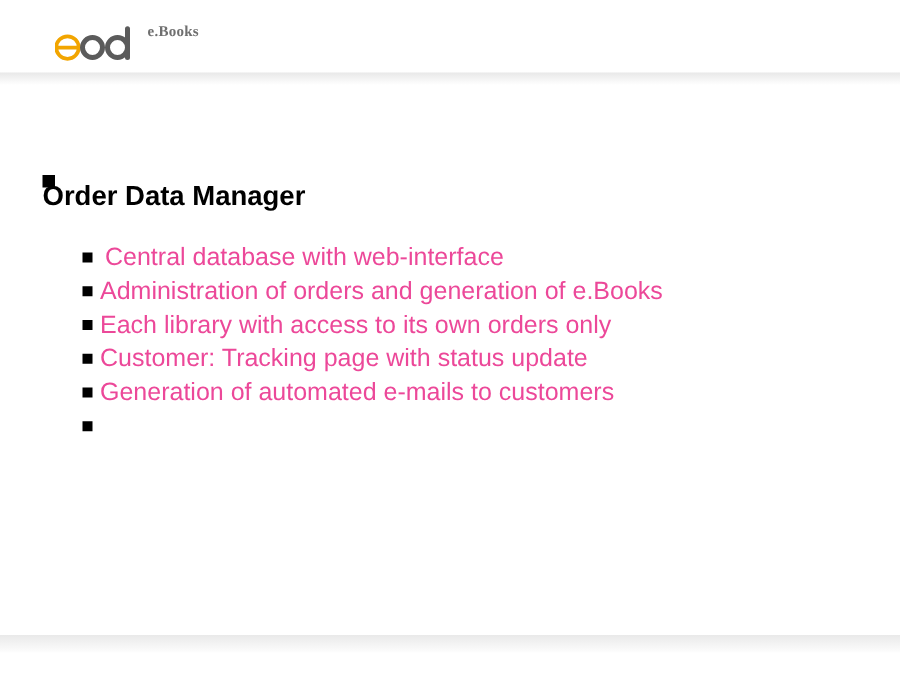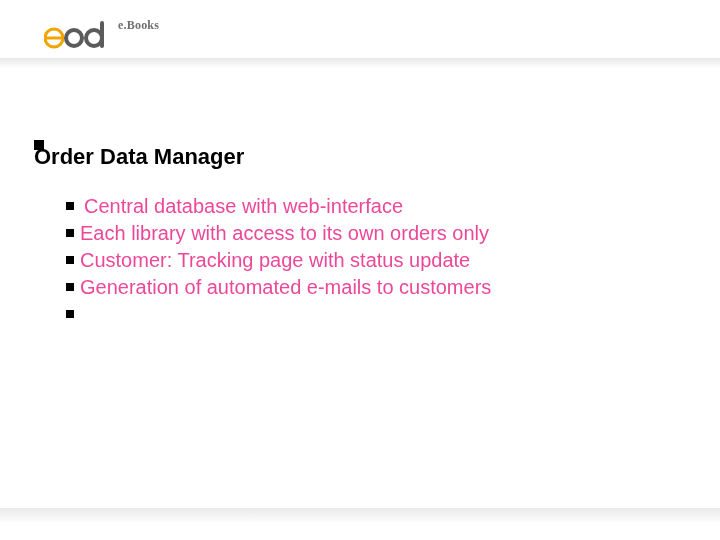--- a/index.html
+++ b/index.html
@@ -136,20 +136,24 @@
     <div class="heading-bullet"></div>
     <div class="heading-text">Order Data Manager</div>
   </div>
   <div class="sublist">
     <div class="sub-row first">
       <div class="sub-bullet"></div>
       <div class="sub-text"> Central database with web-interface</div>
     </div>
     <div class="sub-row">
       <div class="sub-bullet"></div>
+      <div class="sub-text">Administration of orders and generation of e.Books</div>
+    </div>
+    <div class="sub-row">
+      <div class="sub-bullet"></div>
       <div class="sub-text">Each library with access to its own orders only</div>
     </div>
     <div class="sub-row">
       <div class="sub-bullet"></div>
       <div class="sub-text">Customer: Tracking page with status update</div>
     </div>
     <div class="sub-row">
       <div class="sub-bullet"></div>
       <div class="sub-text">Generation of automated e-mails to customers</div>
     </div>

